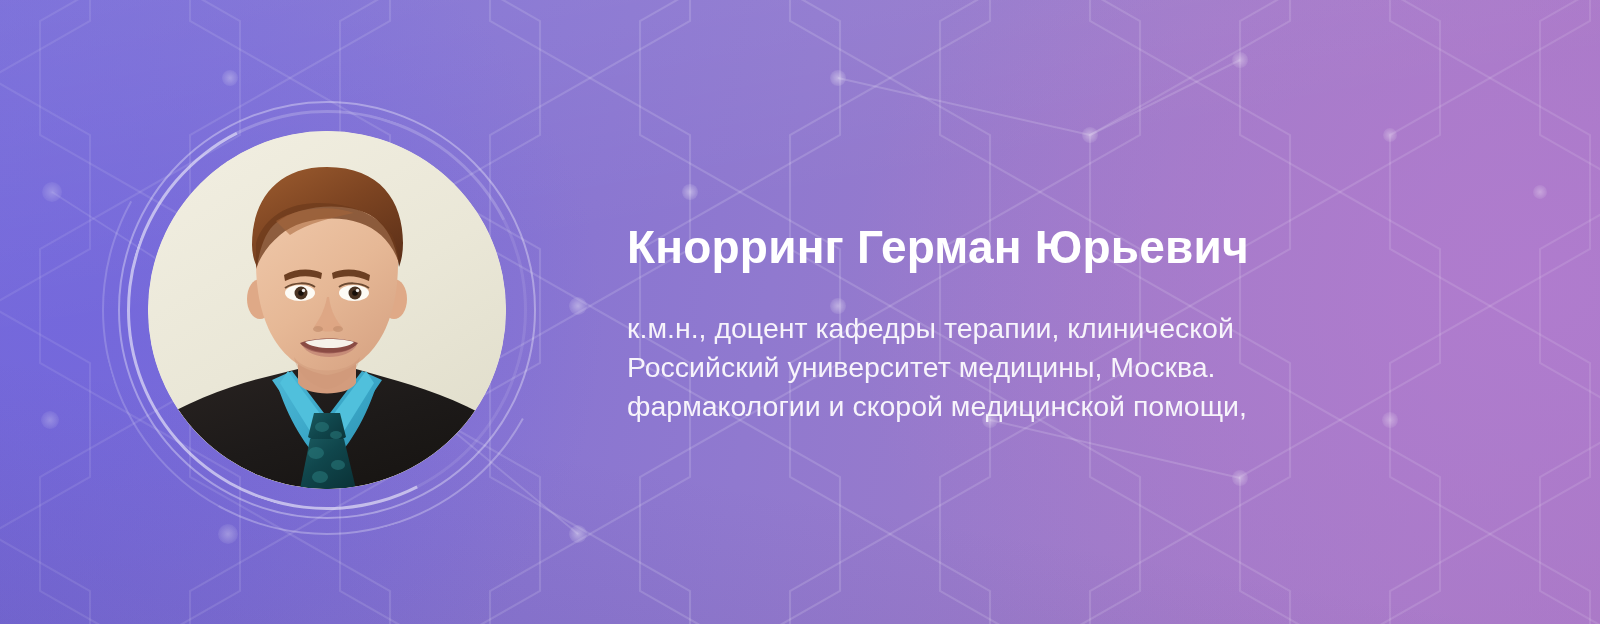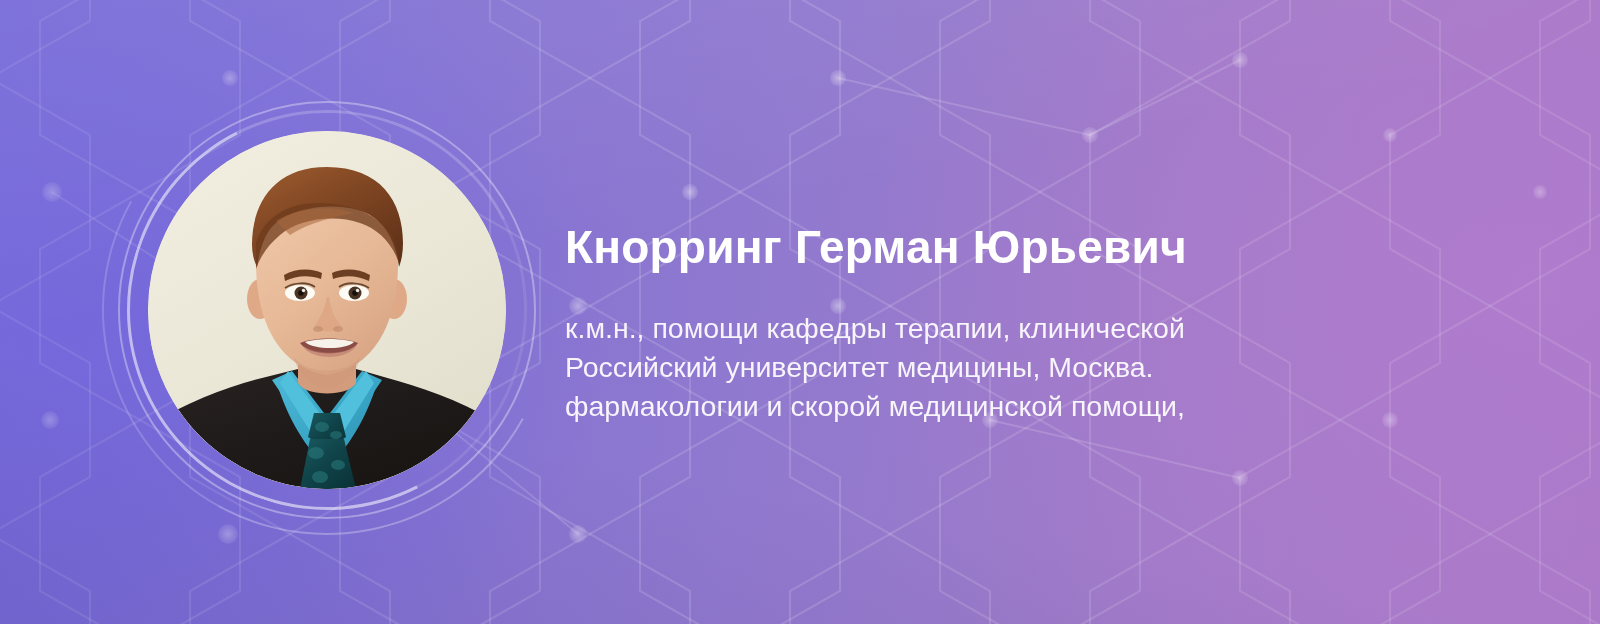--- a/index.html
+++ b/index.html
@@ -98,21 +98,21 @@
     inset: 0;
     border-radius: 50%;
     overflow: hidden;
     background: #edeadc;
   }
   .avatar-photo svg { display: block; width: 100%; height: 100%; }
 
   
   .text-block {
     position: absolute;
-    left: 565px;
+    left: 627px;
     top: 222px;
     width: 800px;
   }
   .speaker-name {
     margin: 0 0 0 0;
     color: #ffffff;
     font-size: 46px;
     font-weight: bold;
     letter-spacing: 0.2px;
     line-height: 1.1;
@@ -398,19 +398,19 @@
 
           <path d="M 146 226 C 158 244 200 244 212 226 C 208 248 186 258 179 258 C 172 258 150 248 146 226 Z" fill="#cf9a79" opacity="0.45"></path>
         </g>
       </svg>
     </div>
   </div>
 
   <div class="text-block">
     <h1 class="speaker-name">Кнорринг Герман Юрьевич</h1>
     <p class="speaker-credentials">
-      <span class="cline">к.м.н., помощи кафедры терапии, клинической</span>
+      <span class="cline">к.м.н., доцент кафедры терапии, клинической</span>
       <span class="cline">Российский университет медицины, Москва.</span>
       <span class="cline">фармакологии и скорой медицинской помощи,</span>
     </p>
   </div>
 
 </div>
 
 </body></html>

